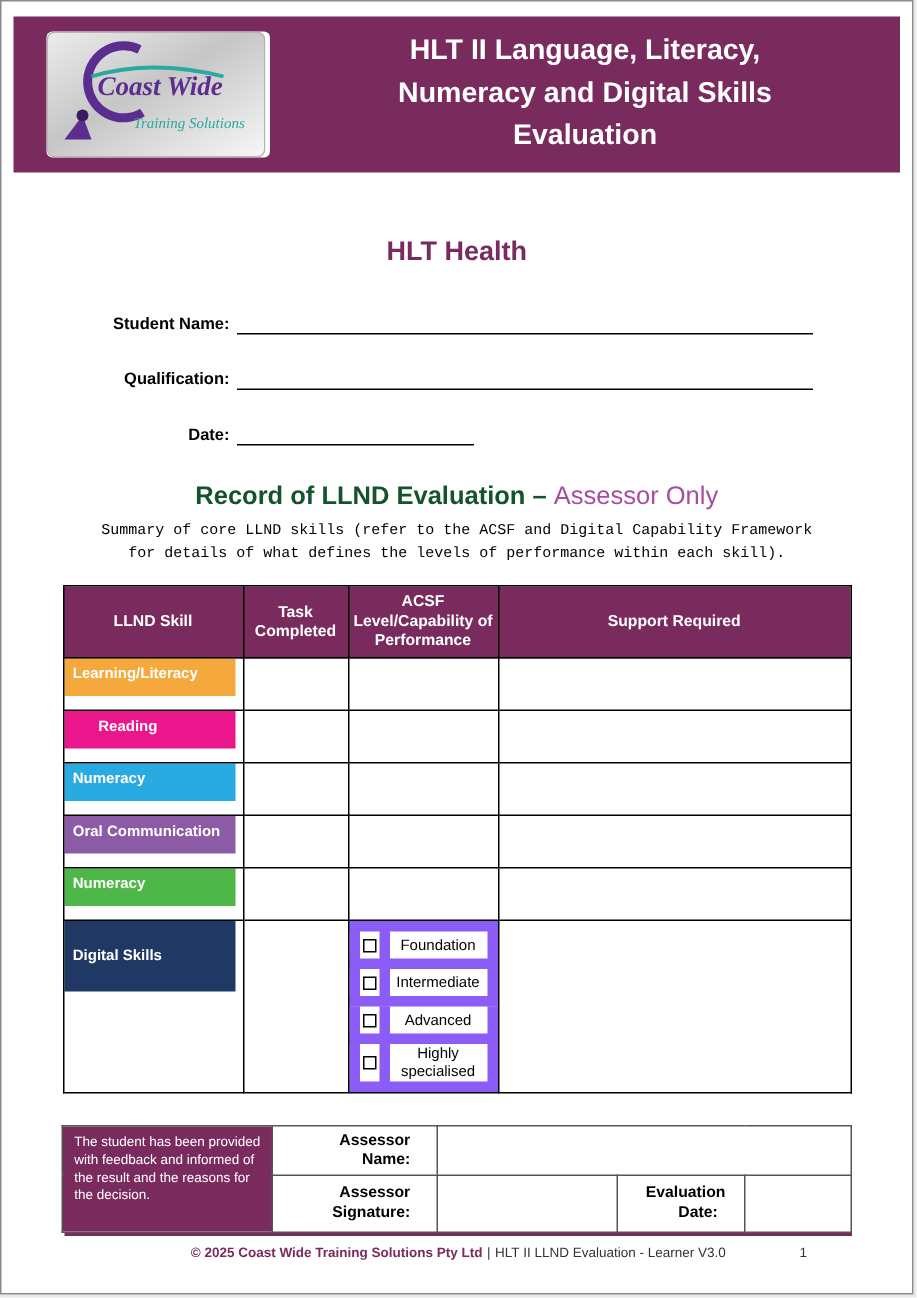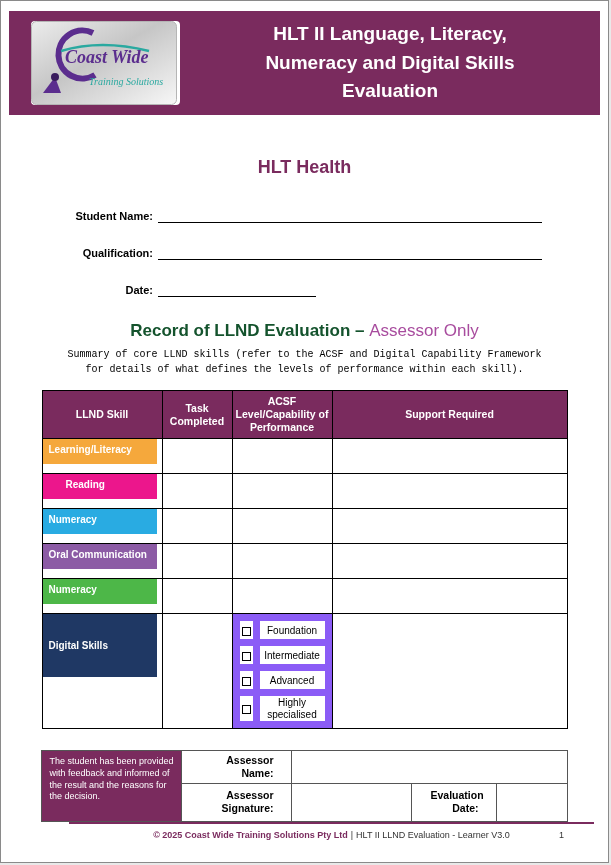--- a/index.html
+++ b/index.html
@@ -35,21 +35,21 @@
   table.skills th, table.skills td { border:1px solid #000; }
   table.skills th {
     background:#7A2B5E; color:#fff; font-size:10.5px; font-weight:bold;
     padding:4px 3px; text-align:center; line-height:1.25; height:38px;
   }
   table.skills td.skill-cell { padding:0 5px 0 0; vertical-align:top; }
   .skill-label {
     color:#fff; font-weight:bold; font-size:10px; padding:5px 6px;
     height:25px; margin-bottom:9px; white-space:nowrap; overflow:visible;
   }
-  .skill-label.tall { height:63px; display:flex; align-items:center; }
+  .skill-label.tall { height:47px; display:flex; align-items:center; }
   table.skills tr.skill-row { height:34px; }
   table.skills tr.digital-row { height:71px; }
   td.levels-cell { padding:0; vertical-align:top; }
   table.levels { width:100%; height:100%; border-collapse:collapse; }
   table.levels td { border:7px solid #8b5cf6; }
   table.levels tr { height:16px; }
   table.levels tr.last { height:23px; }
   td.cb-cell { width:20px; text-align:center; }
   .checkbox { display:inline-block; width:9px; height:9px; border:1px solid #000; background:#fff; vertical-align:middle; }
   td.lvl-cell { font-size:10px; text-align:center; padding:1px 2px; line-height:1.15; }
@@ -57,21 +57,21 @@
   table.feedback { margin:21px auto 0; width:525px; border-collapse:collapse; table-layout:fixed; }
   table.feedback td { border:1px solid #555; }
   td.fb-statement {
     background:#7A2B5E; color:#fff; font-size:9px; line-height:1.3;
     padding:5px 7px; vertical-align:top;
   }
   td.fb-label { font-size:10.5px; font-weight:bold; text-align:right; padding:3px 18px; line-height:1.2; vertical-align:middle; }
   table.feedback tr.fb-r1 { height:30px; }
   table.feedback tr.fb-r2 { height:38px; }
   
-  .footer { position:absolute; left:68px; width:525px; bottom:22px; }
+  .footer { position:absolute; left:42px; width:525px; bottom:22px; }
   .footer-line { height:2px; background:#7A2B5E; margin-bottom:6px; }
   .footer-text { font-size:9px; text-align:center; position:relative; color:#333; }
   .copyright { color:#7A2B5E; font-weight:bold; }
   .sep { margin:0 3px; }
   .page-num { position:absolute; right:30px; top:0; color:#333; }
 </style>
 </head>
 <body>
 
 <div class="page">

